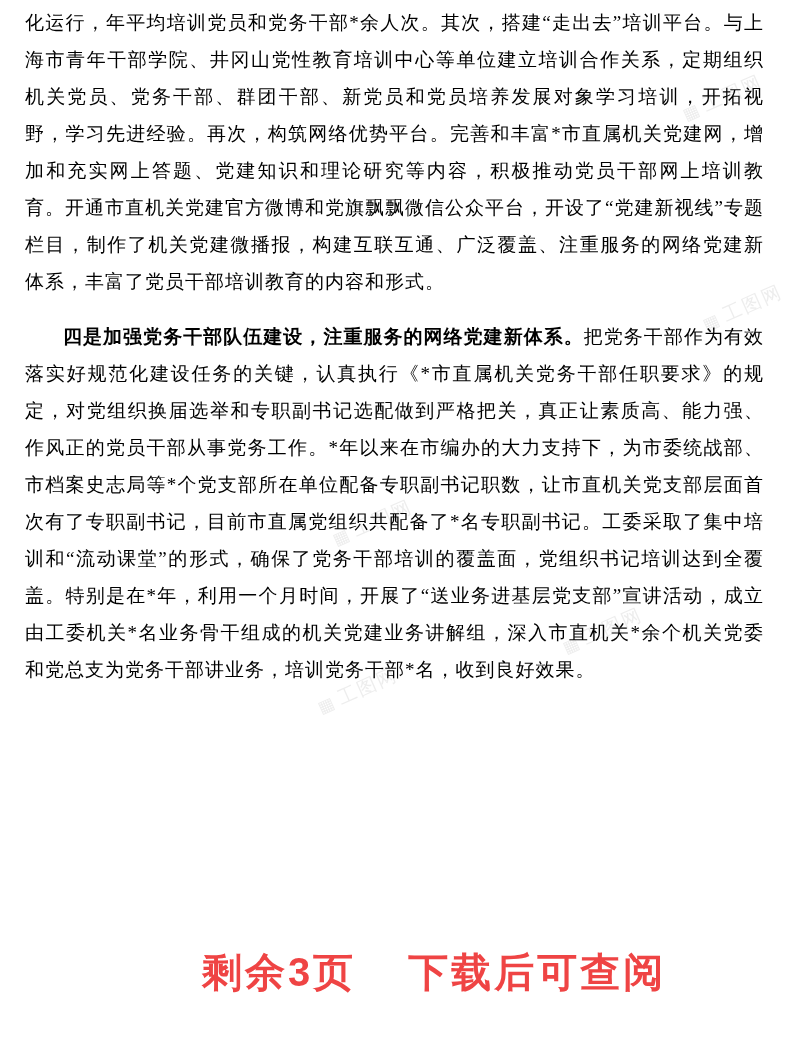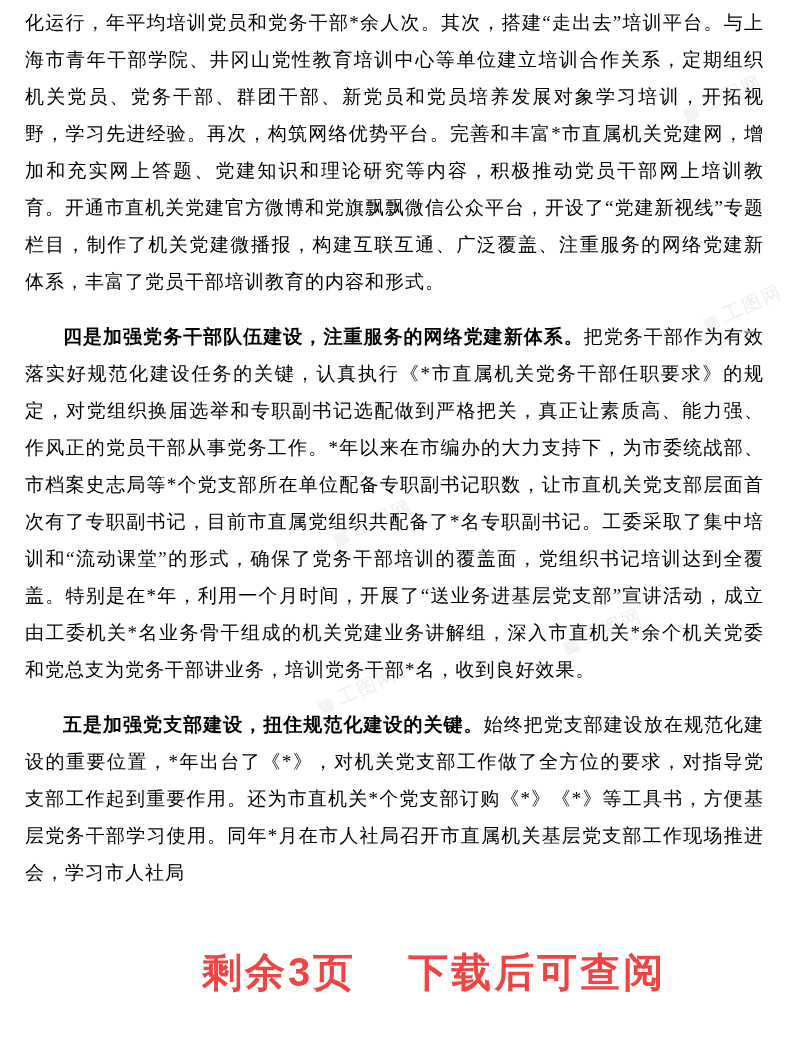--- a/index.html
+++ b/index.html
@@ -68,20 +68,17 @@
 <span class="wm" style="left:560px; top:618px;"><span class="wm-icon">▦</span><span>工图网</span></span>
 <span class="wm" style="left:315px; top:678px;"><span class="wm-icon">▦</span><span>工图网</span></span>
 
 <div class="doc">
   <p class="para">
     <span>化运行，年平均培训党员和党务干部*余人次。其次，搭建“走出去”培训平台。与上海市青年干部学院、井冈山党性教育培训中心等单位建立培训合作关系，定期组织机关党员、党务干部、群团干部、新党员和党员培养发展对象学习培训，开拓视野，学习先进经验。再次，构筑网络优势平台。完善和丰富*市直属机关党建网，增加和充实网上答题、党建知识和理论研究等内容，积极推动党员干部网上培训教育。开通市直机关党建官方微博和党旗飘飘微信公众平台，开设了“党建新视线”专题栏目，制作了机关党建微播报，构建互联互通、广泛覆盖、注重服务的网络党建新体系，丰富了党员干部培训教育的内容和形式。</span>
   </p>
   <p class="para indent">
     <b>四是加强党务干部队伍建设，注重服务的网络党建新体系。</b><span>把党务干部作为有效落实好规范化建设任务的关键，认真执行《*市直属机关党务干部任职要求》的规定，对党组织换届选举和专职副书记选配做到严格把关，真正让素质高、能力强、作风正的党员干部从事党务工作。*年以来在市编办的大力支持下，为市委统战部、市档案史志局等*个党支部所在单位配备专职副书记职数，让市直机关党支部层面首次有了专职副书记，目前市直属党组织共配备了*名专职副书记。工委采取了集中培训和“流动课堂”的形式，确保了党务干部培训的覆盖面，党组织书记培训达到全覆盖。特别是在*年，利用一个月时间，开展了“送业务进基层党支部”宣讲活动，成立由工委机关*名业务骨干组成的机关党建业务讲解组，深入市直机关*余个机关党委和党总支为党务干部讲业务，培训党务干部*名，收到良好效果。</span>
   </p>
-  <p class="para indent">
-    <b>五是加强党支部建设，扭住规范化建设的关键。</b><span>始终把党支部建设放在规范化建设的重要位置，*年出台了《*》，对机关党支部工作做了全方位的要求，对指导党支部工作起到重要作用。还为市直机关*个党支部订购《*》《*》等工具书，方便基层党务干部学习使用。同年*月在市人社局召开市直属机关基层党支部工作现场推进会，学习市人社局</span>
-  </p>
 </div>
 
 <div class="footer">
   <span class="footer-remaining">剩余3页</span><span class="footer-hint">下载后可查阅</span>
 </div>
 
 </body></html>

